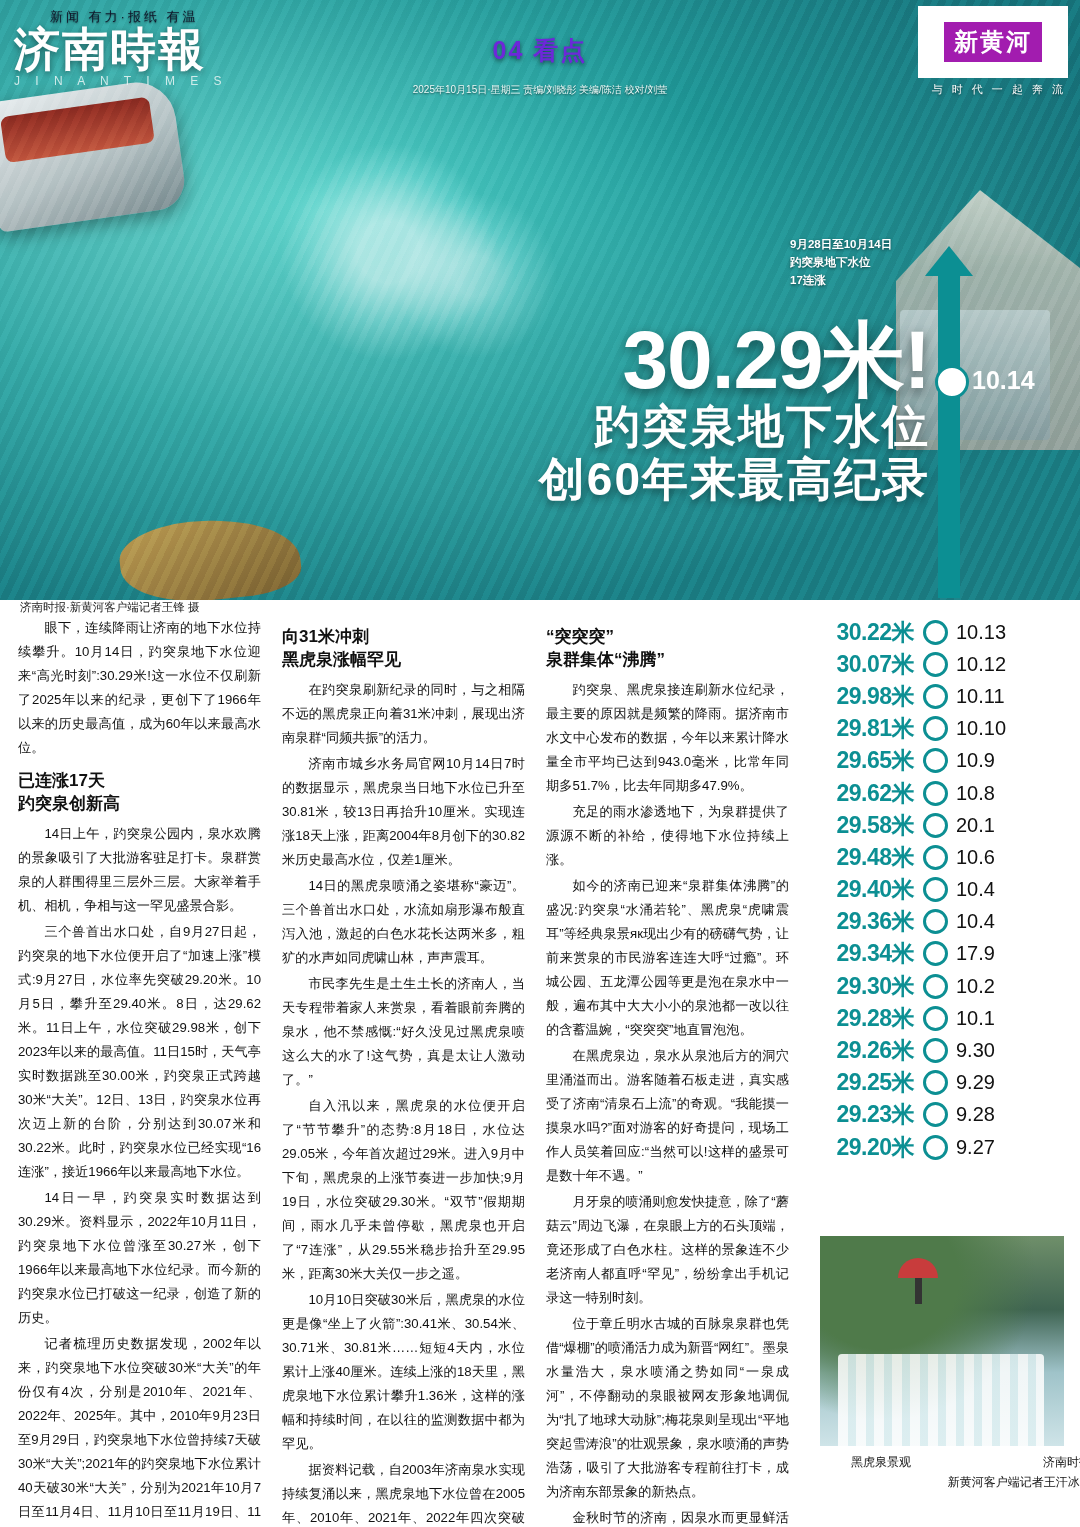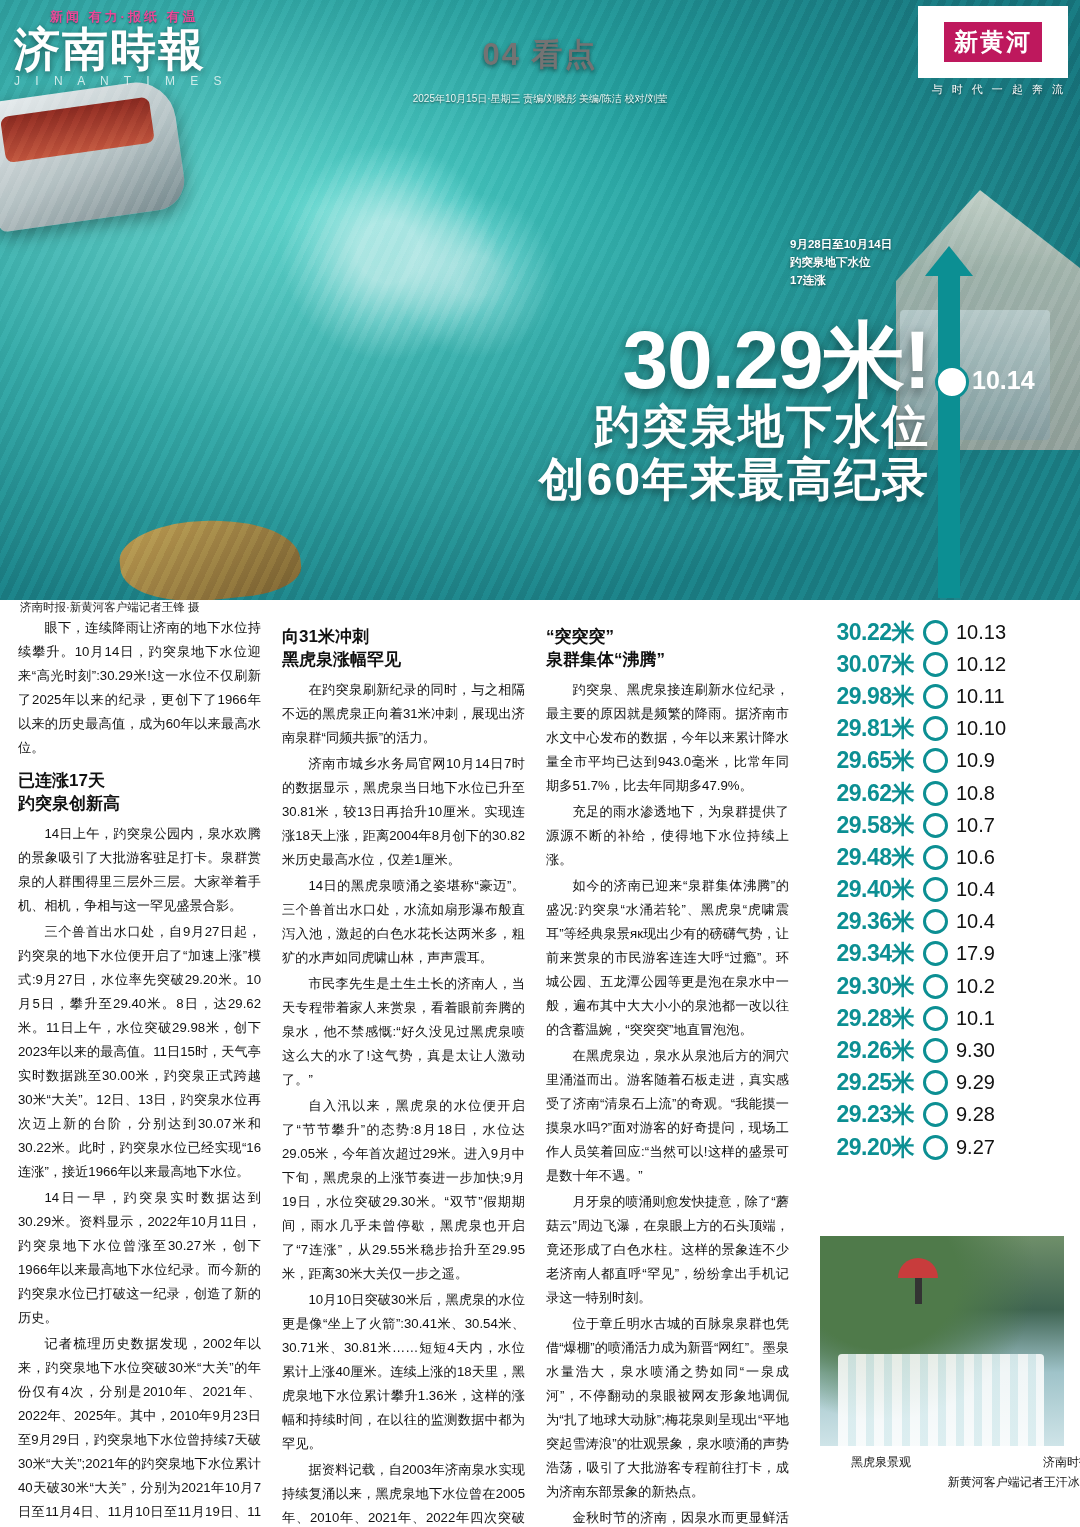--- a/index.html
+++ b/index.html
@@ -48,38 +48,38 @@
     clip-path:polygon(8% 35%,50% 0,100% 30%,100% 100%,8% 100%);
     opacity:.95;
   }
   .hero-pavilion:after{
     content:"";position:absolute;left:20px;top:120px;width:150px;height:130px;
     background:linear-gradient(180deg,#cfd7d8,#8fa2a6);border-radius:4px;opacity:.8;
   }
 
   
   .masthead{position:absolute;left:14px;top:8px;width:330px;}
-  .mast-top{font-size:13px;color:#ec4899;letter-spacing:3px;font-weight:bold;text-shadow:0 1px 2px rgba(0,0,0,.5);padding-left:36px;}
+  .mast-top{font-size:13px;color:#0f172a;letter-spacing:3px;font-weight:normal;text-shadow:0 1px 2px rgba(0,0,0,.5);padding-left:36px;}
   .mast-title{
     font-family:"Liberation Serif","DejaVu Serif",serif;
     font-size:46px;font-weight:bold;color:#fff;letter-spacing:2px;line-height:1.05;
     text-shadow:0 2px 6px rgba(0,0,0,.45);
   }
   .mast-sub{font-size:12px;color:#e8f5f4;letter-spacing:6px;opacity:.85;}
 
   .pagehead{position:absolute;left:0;right:0;top:34px;text-align:center;}
-  .pagehead .ph-title{font-size:31px;font-weight:bold;color:#737373;letter-spacing:2px;text-shadow:0 2px 4px rgba(0,0,0,.5);}
+  .pagehead .ph-title{font-size:25px;font-weight:bold;color:#6d28d9;letter-spacing:2px;text-shadow:0 2px 4px rgba(0,0,0,.5);}
   .pagehead .ph-meta{font-size:10px;color:#eafaf8;margin-top:16px;text-shadow:0 1px 2px rgba(0,0,0,.6);}
 
   .brand-box{
     position:absolute;right:12px;top:6px;width:150px;height:72px;background:#ffffff;
     display:flex;align-items:center;justify-content:center;
   }
   .brand-logo{
-    background:#be185d;color:#fff;font-family:"Liberation Serif",serif;font-weight:bold;
+    background:#a21caf;color:#fff;font-family:"Liberation Serif",serif;font-weight:bold;
     font-size:24px;padding:4px 10px;letter-spacing:2px;
   }
   .brand-slogan{position:absolute;right:14px;top:82px;font-size:11px;color:#fff;letter-spacing:3px;text-shadow:0 1px 3px rgba(0,0,0,.6);}
 
   
   .headline{position:absolute;left:0;right:140px;top:320px;text-align:right;padding-right:10px;}
   .hl1{font-size:82px;font-weight:bold;color:#ffffff;line-height:.98;letter-spacing:-1px;text-shadow:0 4px 12px rgba(0,0,0,.45);}
   .hl2{font-size:46px;font-weight:bold;color:#ffffff;line-height:1.15;letter-spacing:2px;text-shadow:0 3px 9px rgba(0,0,0,.45);}
   .hl3{font-size:46px;font-weight:bold;color:#ffffff;line-height:1.15;letter-spacing:2px;text-shadow:0 3px 9px rgba(0,0,0,.45);}
 
@@ -260,21 +260,21 @@
         <div class="ldot">
             <i></i>
           </div>
         <div class="ldate">10.8</div>
       </div>
       <div class="lrow">
         <div class="lval">29.58米</div>
         <div class="ldot">
             <i></i>
           </div>
-        <div class="ldate">10.7</div>
+        <div class="ldate">20.1</div>
       </div>
       <div class="lrow">
         <div class="lval">29.48米</div>
         <div class="ldot">
             <i></i>
           </div>
         <div class="ldate">10.6</div>
       </div>
       <div class="lrow">
         <div class="lval">29.40米</div>

